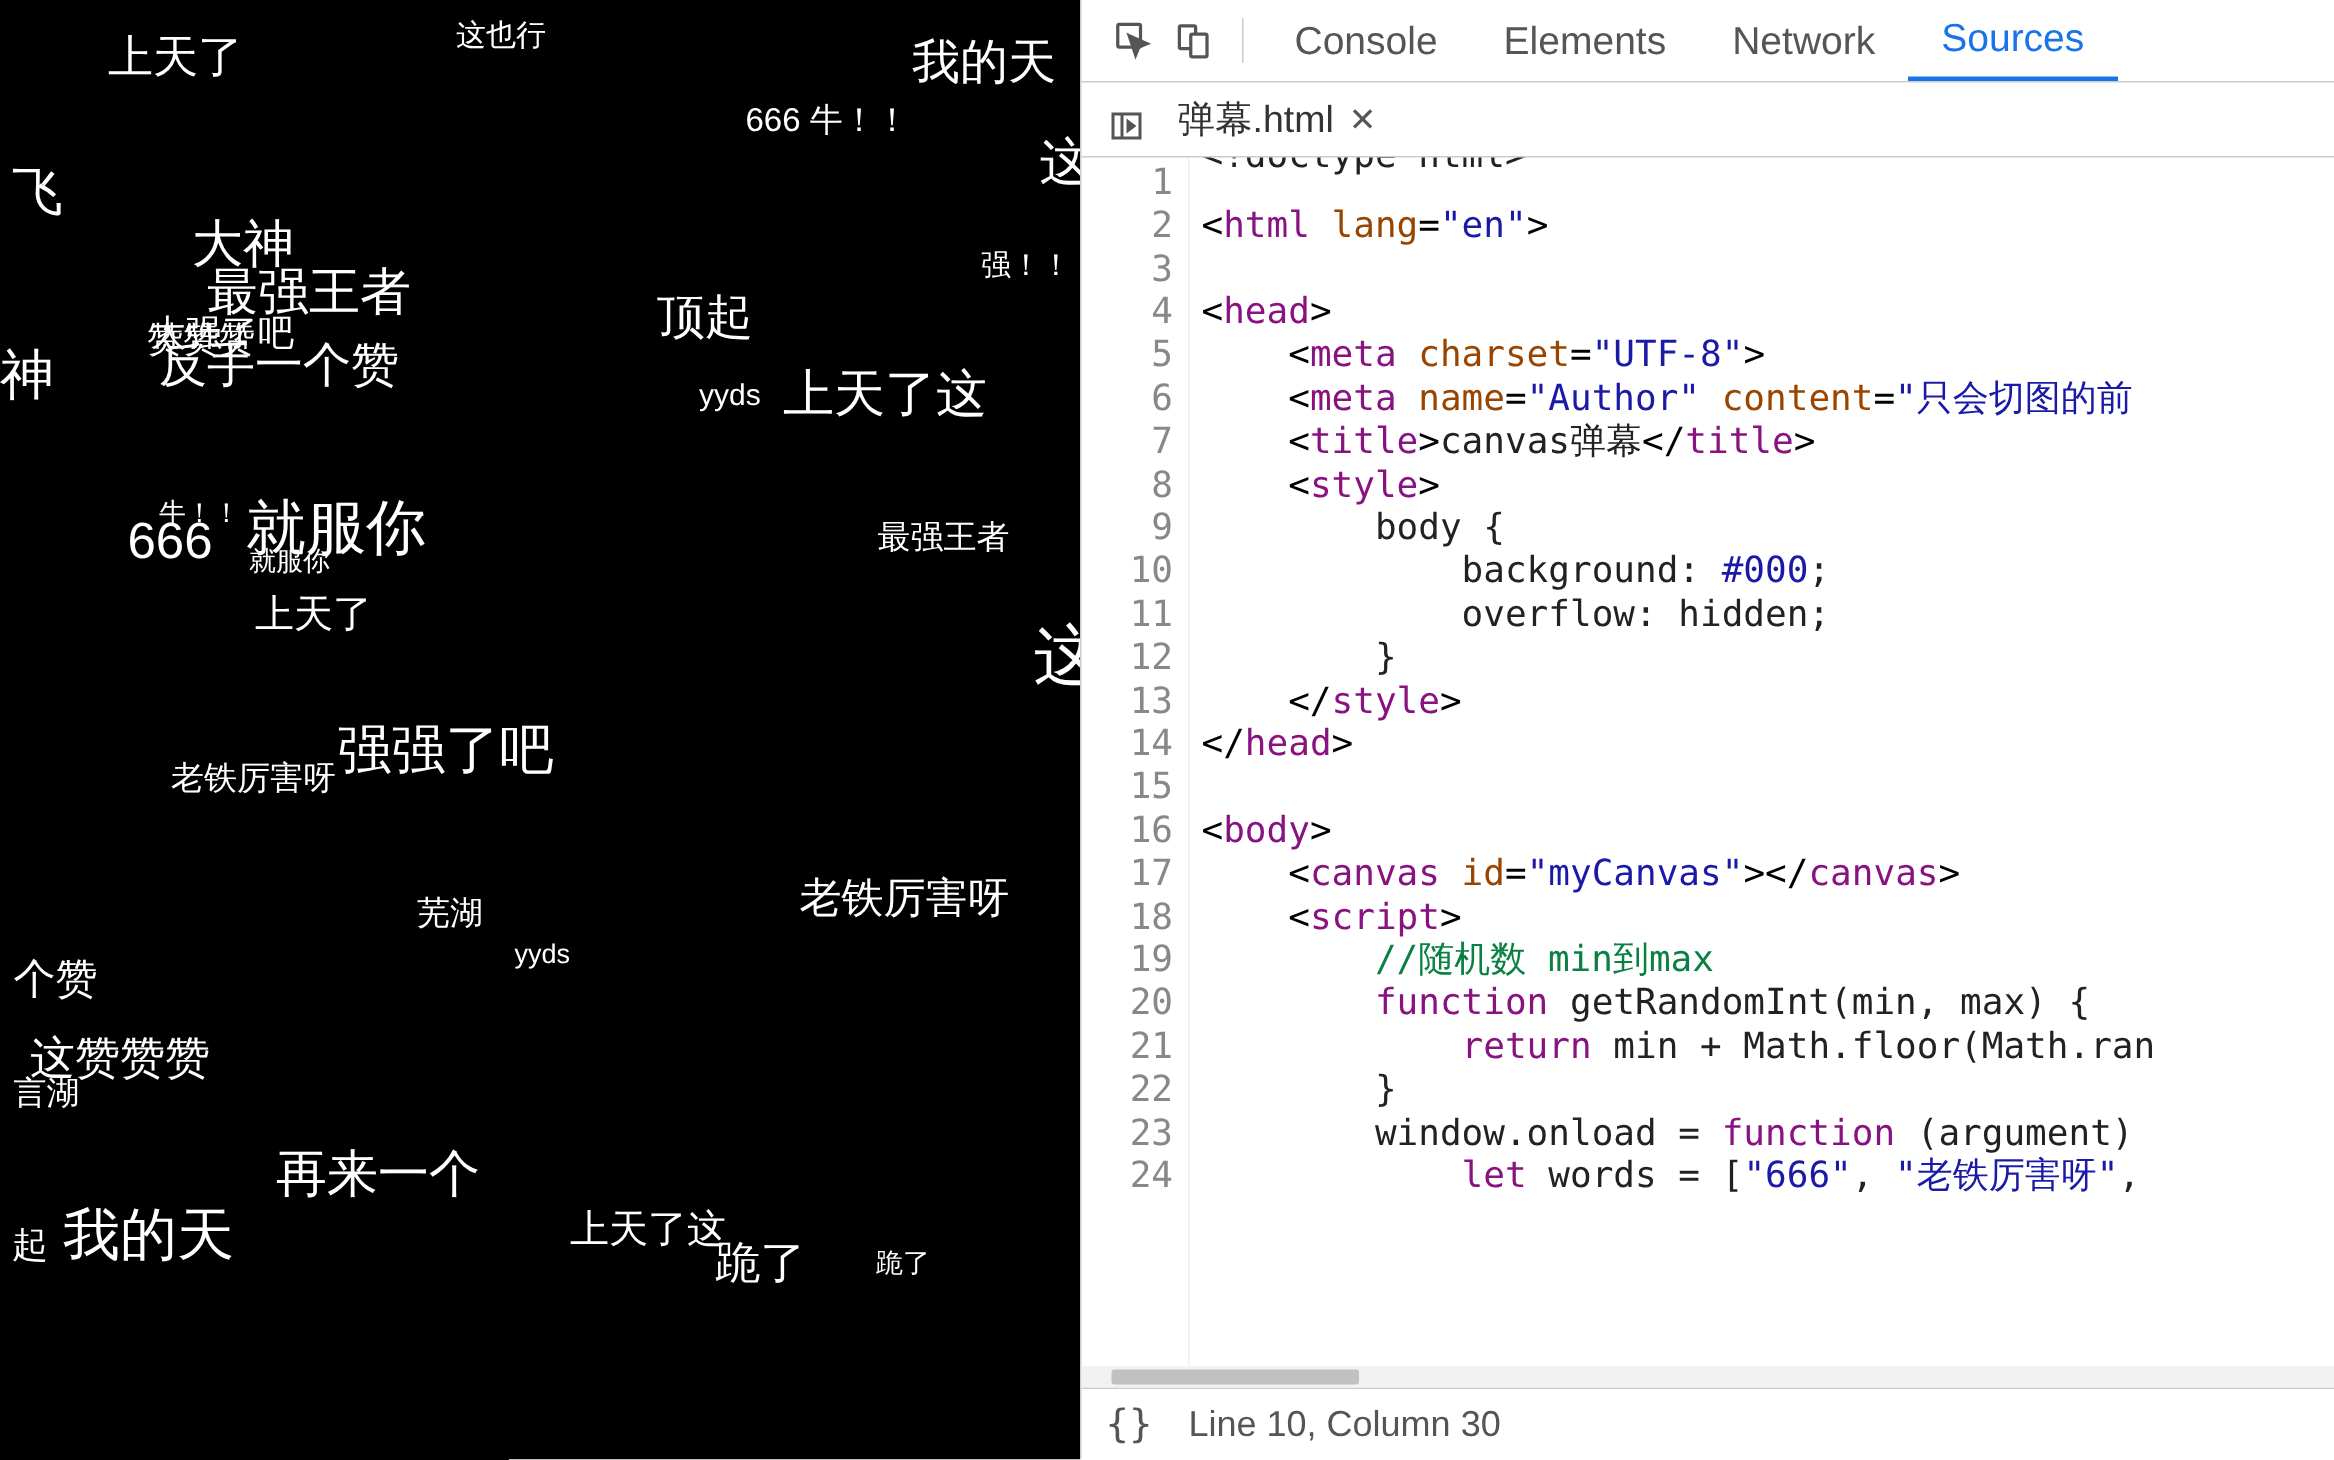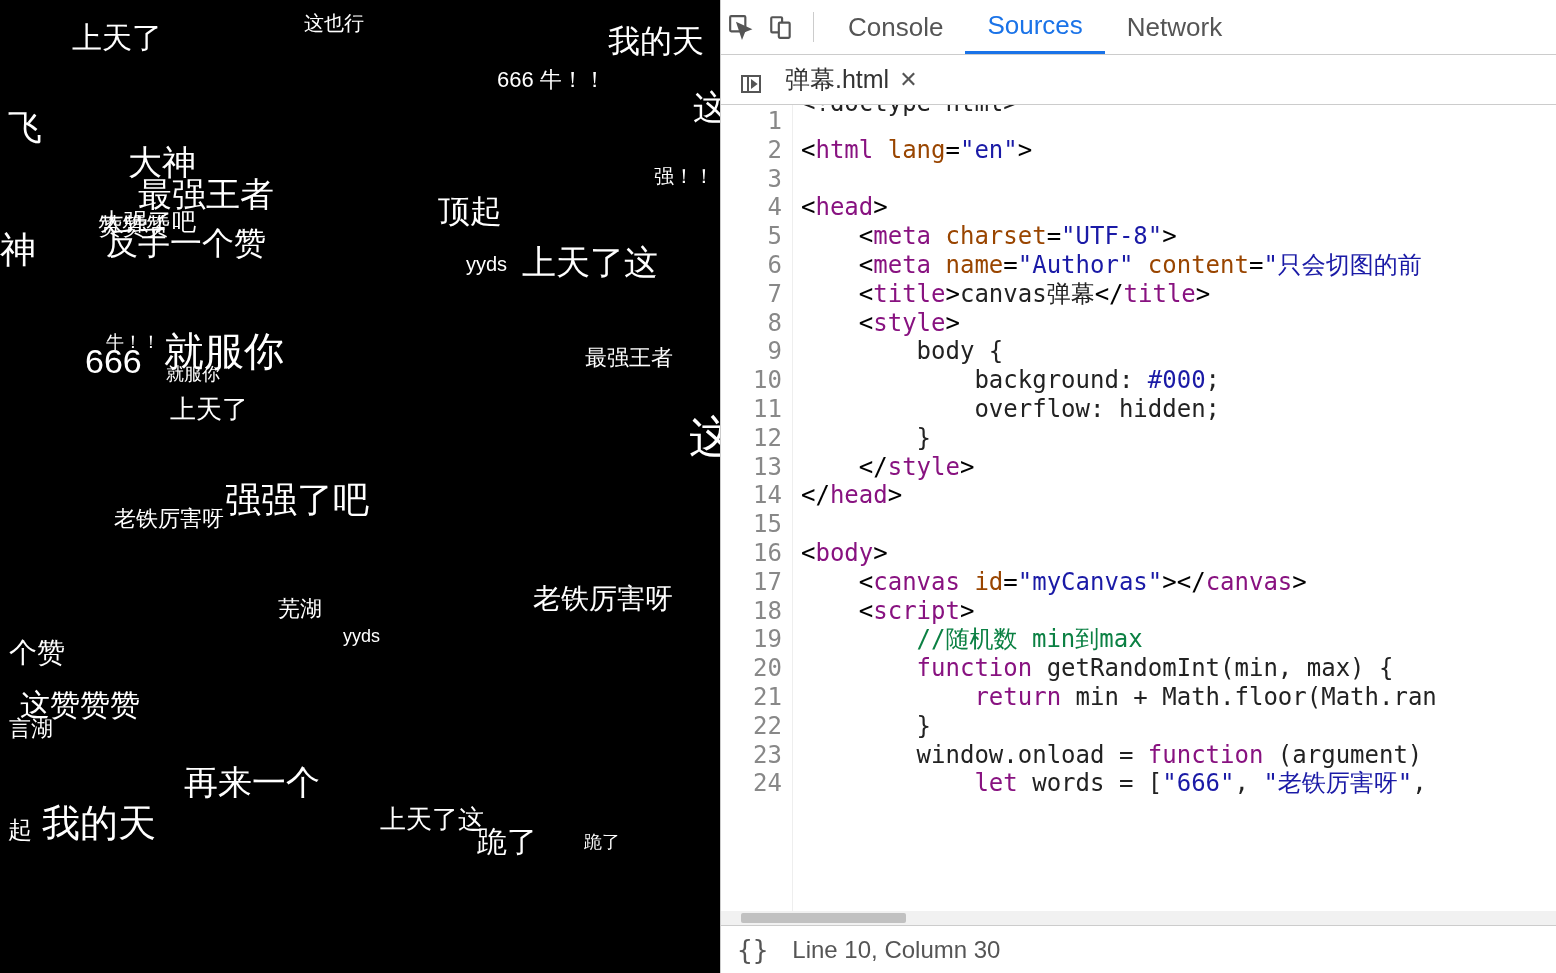--- a/index.html
+++ b/index.html
@@ -33,21 +33,21 @@
       background: #fff;
       display: flex;
       flex-direction: column;
       border-left: 1px solid #ccc;
     }
     .devtools-header {
       display: flex;
       align-items: center;
       border-bottom: 1px solid #ccc;
       height: 55px;
-      padding-left: 0;
+      padding-left: 15px;
     }
     .toolbar-icon {
       width: 40px;
       height: 40px;
       display: flex;
       align-items: center;
       justify-content: center;
       color: #555;
       cursor: pointer;
     }
@@ -227,22 +227,23 @@
     </div>
     <div class="toolbar-icon">
       <svg width="26" height="26" viewBox="0 0 24 24" fill="none" stroke="#555" stroke-width="2">
           <rect x="3" y="3" width="10" height="14" rx="1"></rect>
           <rect x="10" y="8" width="10" height="14" rx="1" fill="#fff"></rect>
         </svg>
     </div>
     <div class="icon-separator"></div>
     <div class="tabs">
       <div class="tab">Console</div>
+      <div class="tab">Elements</div>
+      <div class="tab">Network</div>
       <div class="tab active">Sources</div>
-      <div class="tab">Network</div>
     </div>
   </div>
 
   <div class="file-tabs">
     <div class="nav-icon">
       <svg width="24" height="24" viewBox="0 0 24 24" fill="none" stroke="#555" stroke-width="2">
           <rect x="3" y="4" width="18" height="16"></rect>
           <line x1="9" y1="4" x2="9" y2="20"></line>
           <polygon points="13,9 13,15 17,12" fill="#555"></polygon>
         </svg>

